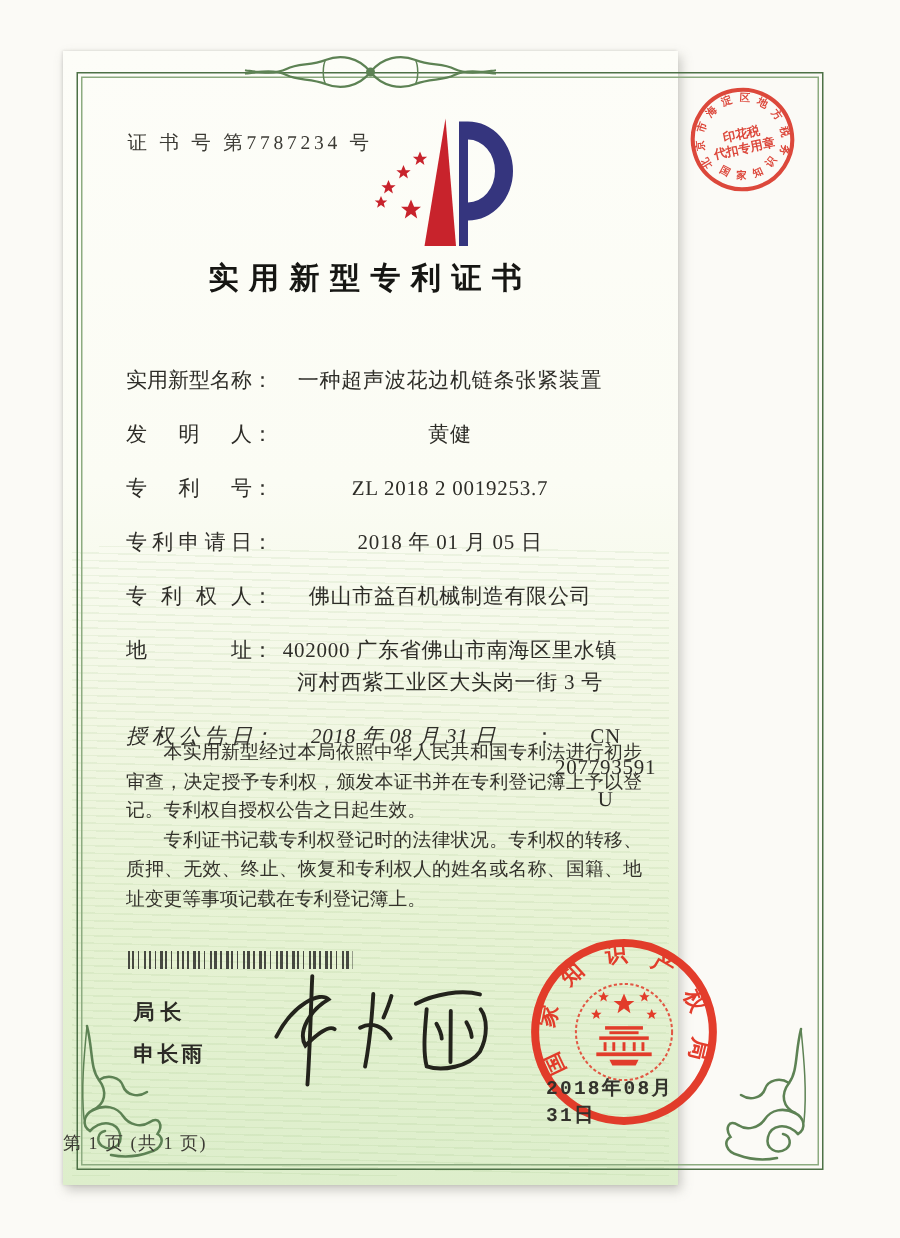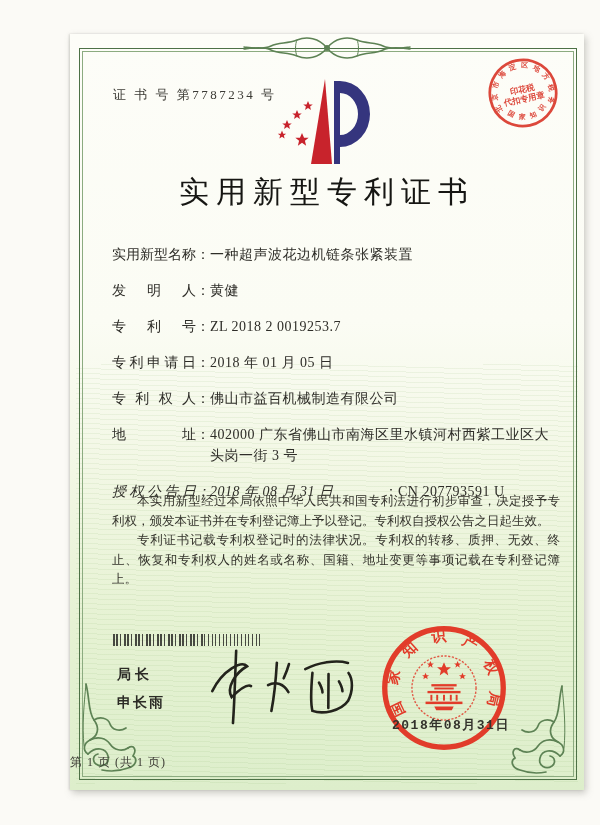--- a/index.html
+++ b/index.html
@@ -1,38 +1,38 @@
 <!DOCTYPE html>
 <html><head>
 <meta charset="utf-8">
 <style>
   html,body{margin:0;padding:0;width:600px;height:825px;background:#fbfaf6;overflow:hidden;
     font-family:"Liberation Serif","DejaVu Serif",serif;}
-  .paper{position:absolute;left:42px;top:34px;width:514px;height:756px;
+  .paper{position:absolute;left:42px;top:34px;width:410px;height:756px;
     background:linear-gradient(180deg,#fdfdf8 0%,#fbfcf4 38%,#f2f7e4 58%,#e6f2d3 78%,#ddeecb 100%);
-    box-shadow:2px 3px 7px rgba(110,110,100,.35),-1px 0 2px rgba(120,120,110,.25);margin-left:28px;}
+    box-shadow:2px 3px 7px rgba(110,110,100,.35),-1px 0 2px rgba(120,120,110,.25);}
   .guilloche{position:absolute;left:6px;right:6px;top:330px;bottom:6px;
     background:repeating-linear-gradient(1.5deg,rgba(120,170,90,.10) 0 1px,transparent 1px 5px);
     pointer-events:none;}
   .frame{position:absolute;left:9px;top:14px;width:496px;height:730px;border:1.6px solid #4d7146;}
   .frame::after{content:"";position:absolute;inset:2px;border:1px solid #8cab80;}
   .ornament-top{position:absolute;left:50%;transform:translateX(-50%);top:0;width:176px;height:28px;}
   .corner{position:absolute;width:58px;height:92px;}
   .corner.bl{left:10px;top:648px;}
   .corner.br{left:440px;top:650px;transform:scaleX(-1);}
   .cert-no{position:absolute;left:43px;top:52px;font-size:13px;letter-spacing:2.5px;color:#3b3a34;}
   .logo{position:absolute;left:204px;top:42px;width:104px;height:92px;}
   .stamp{position:absolute;left:414px;top:20px;width:78px;height:78px;transform:rotate(-12deg);opacity:.92;}
-  .title{position:absolute;left:0;right:0;top:138px;text-align:center;font-size:30px;
-    letter-spacing:7px;color:#161613;font-weight:400;}
+  .title{position:absolute;left:0;right:0;top:138px;text-align:center;font-size:20px;
+    letter-spacing:7px;color:#161613;font-weight:700;}
   .fields{position:absolute;left:42px;right:34px;top:210px;font-size:14px;color:#2e2d28;}
   .frow{display:flex;margin-bottom:15px;line-height:21px;}
   .flabel{width:84px;flex:0 0 84px;text-align:justify;text-align-last:justify;}
   .fcolon{flex:0 0 12px;}
-  .fvalue{flex:1;letter-spacing:.5px;}
+  .fvalue{flex:1;letter-spacing:.5px;text-align:center;}
   .grant{display:flex;margin-bottom:0;line-height:21px;}
   .grant .left{display:flex;width:272px;flex:0 0 272px;font-style:italic;}
   .grant .right{display:flex;flex:1;}
   .grant .rlabel{width:80px;flex:0 0 80px;text-align:justify;text-align-last:justify;}
   .paras{position:absolute;left:42px;right:24px;top:458px;font-size:12.5px;line-height:19.5px;
     color:#33322b;text-align:justify;}
   .paras p{margin:0;text-indent:2em;}
   .barcode{position:absolute;left:43px;top:600px;width:150px;height:12px;opacity:.85;
     background:repeating-linear-gradient(90deg,#2b2b28 0 1.5px,transparent 1.5px 3px,#2b2b28 3px 4.5px,transparent 4.5px 7px,#2b2b28 7px 8px,transparent 8px 11px);}
   .director-label{position:absolute;left:47px;top:632px;font-size:14px;font-weight:700;color:#2c2b26;letter-spacing:4px;}

